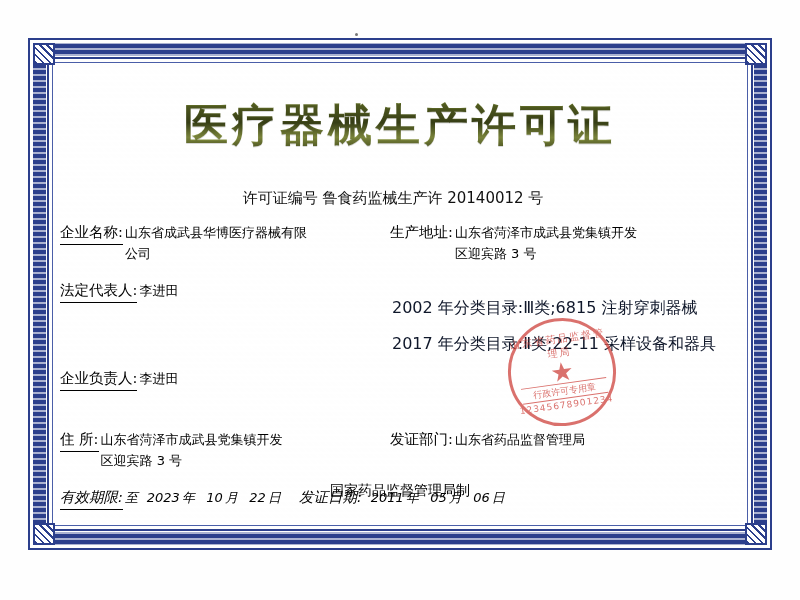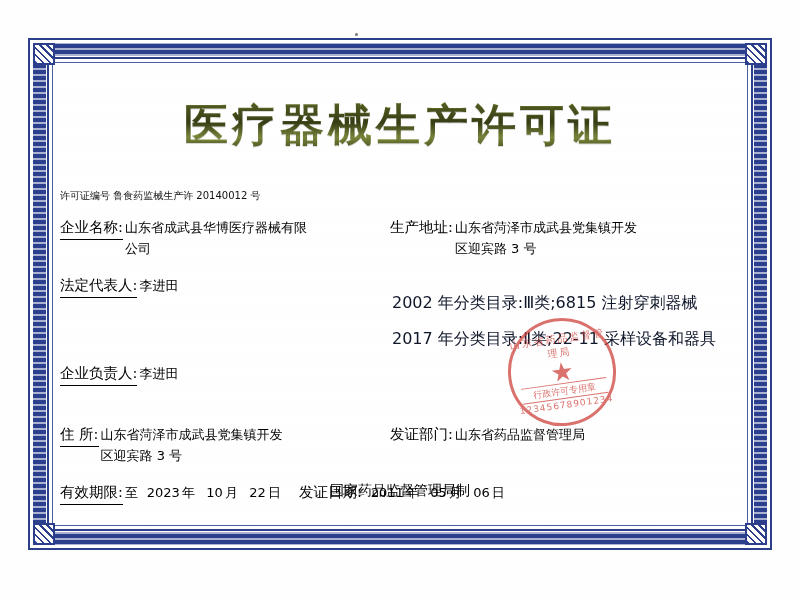--- a/index.html
+++ b/index.html
@@ -108,23 +108,23 @@
     letter-spacing: 4px;
     color: #3b4a1e;
     background: linear-gradient(180deg, #6d7a2c 0%, #40491a 45%, #8e9a45 70%, #3d4519 100%);
     -webkit-background-clip: text;
     background-clip: text;
     color: transparent;
     text-shadow: 0 1px 0 rgba(0,0,0,0.15);
   }
   .cert-no {
     margin-top: 34px;
-    text-align: left;
+    text-align: center;
     padding-right: 14px;
-    font-size: 10px;
+    font-size: 15px;
     color: #111;
   }
   .fields {
     margin-top: 14px;
     position: relative;
   }
   .row {
     display: flex;
     align-items: flex-start;
     margin-bottom: 6px;
@@ -171,21 +171,21 @@
   }
   .spacer-sm { height: 10px; }
   .spacer-md { height: 16px; }
 
   .row-dates {
     display: flex;
     align-items: baseline;
     margin-top: 16px;
     font-size: 14.5px;
   }
-  .date-seg { display: flex; align-items: baseline; }
+  .date-seg { display: flex; align-items: baseline; font-style: italic; }
   .date-val {
     display: inline-block;
     min-width: 40px;
     text-align: right;
     border-bottom: 0;
   }
   .date-val.small { min-width: 26px; }
   .gap-l { width: 18px; }
 
   

